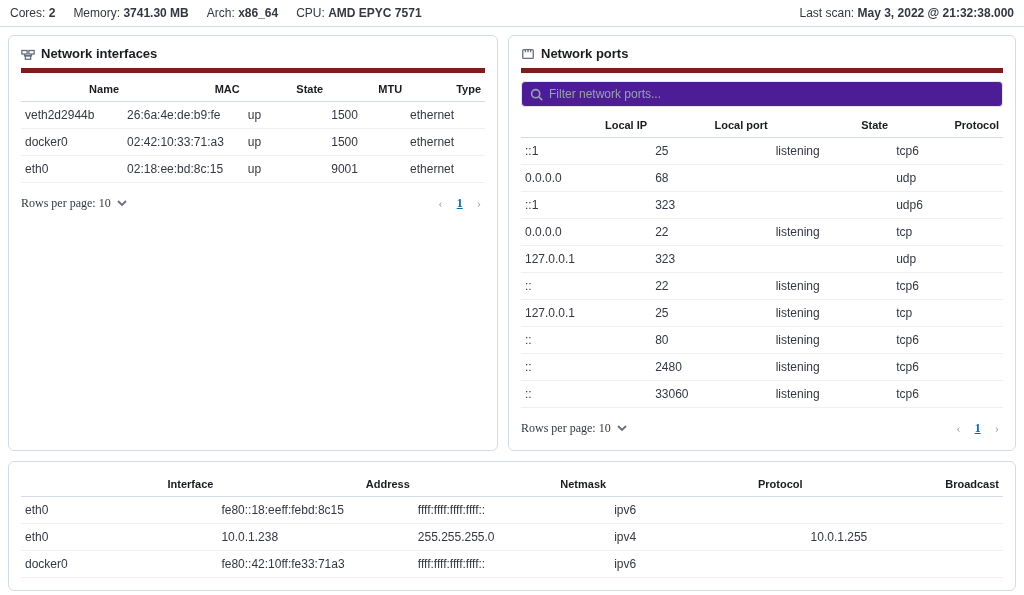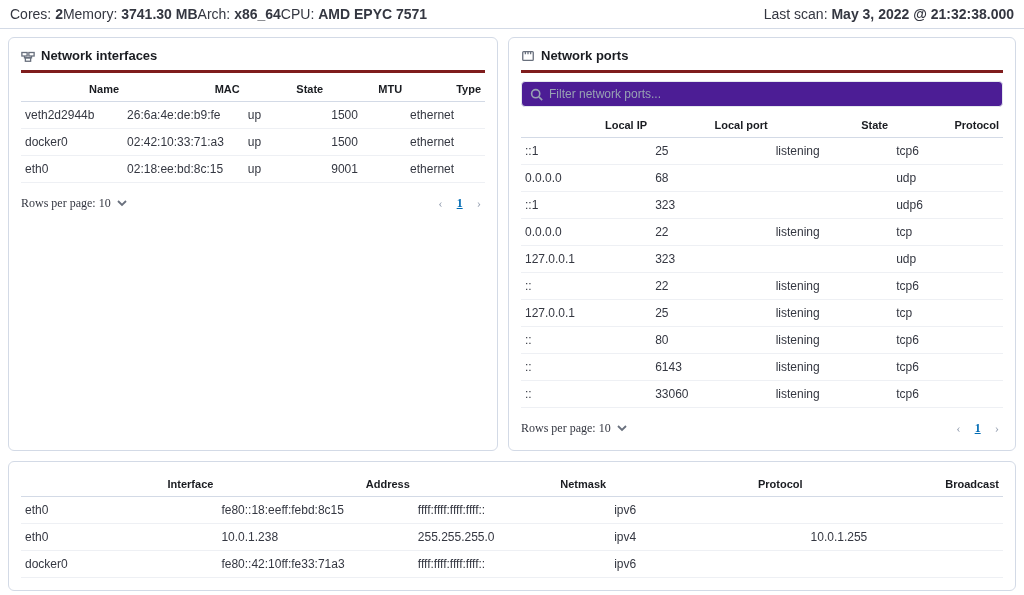--- a/index.html
+++ b/index.html
@@ -6,23 +6,24 @@
   body {
     font-family: -apple-system, BlinkMacSystemFont, "Segoe UI", Helvetica, Arial, sans-serif;
     font-size: 12px;
     color: #343741;
     background: #fff;
     width: 1024px;
   }
   .topbar {
     display: flex;
     align-items: center;
+    gap: 18px;
     padding: 6px 10px;
     border-bottom: 1px solid #d3dae6;
-    font-size: 14px;
+    font-size: 12px;
     color: #343741;
   }
   .topbar .spacer { flex: 1; }
   .topbar .label { color: #343741; font-weight: 400; }
   .topbar .value { font-weight: 700; }
   .page { padding: 8px; display: flex; flex-direction: column; gap: 10px; }
   .row { display: flex; gap: 10px; }
   .panel {
     border: 1px solid #d3dae6;
     border-radius: 6px;
@@ -34,21 +35,21 @@
   }
   .panel.small { flex: 0 0 490px; }
   .panel-title {
     display: flex;
     align-items: center;
     gap: 6px;
     font-size: 13px;
     font-weight: 600;
     color: #1a1c21;
     padding-bottom: 7px;
-    border-bottom: 3px solid #7f1d1d;
+    border-bottom: 5px solid #7f1d1d;
     margin-bottom: 4px;
   }
   .panel-title svg { width: 14px; height: 14px; stroke: #69707d; fill: none; stroke-width: 1.5; }
   .search-field {
     display: flex;
     align-items: center;
     gap: 6px;
     border: 1px solid #e4e8ee;
     border-radius: 4px;
     padding: 5px 8px;
@@ -262,21 +263,21 @@
               <td>tcp</td>
             </tr>
             <tr>
               <td>::</td>
               <td>80</td>
               <td>listening</td>
               <td>tcp6</td>
             </tr>
             <tr>
               <td>::</td>
-              <td>6143</td>
+              <td>2480</td>
               <td>listening</td>
               <td>tcp6</td>
             </tr>
             <tr>
               <td>::</td>
               <td>33060</td>
               <td>listening</td>
               <td>tcp6</td>
             </tr>
           </tbody>

